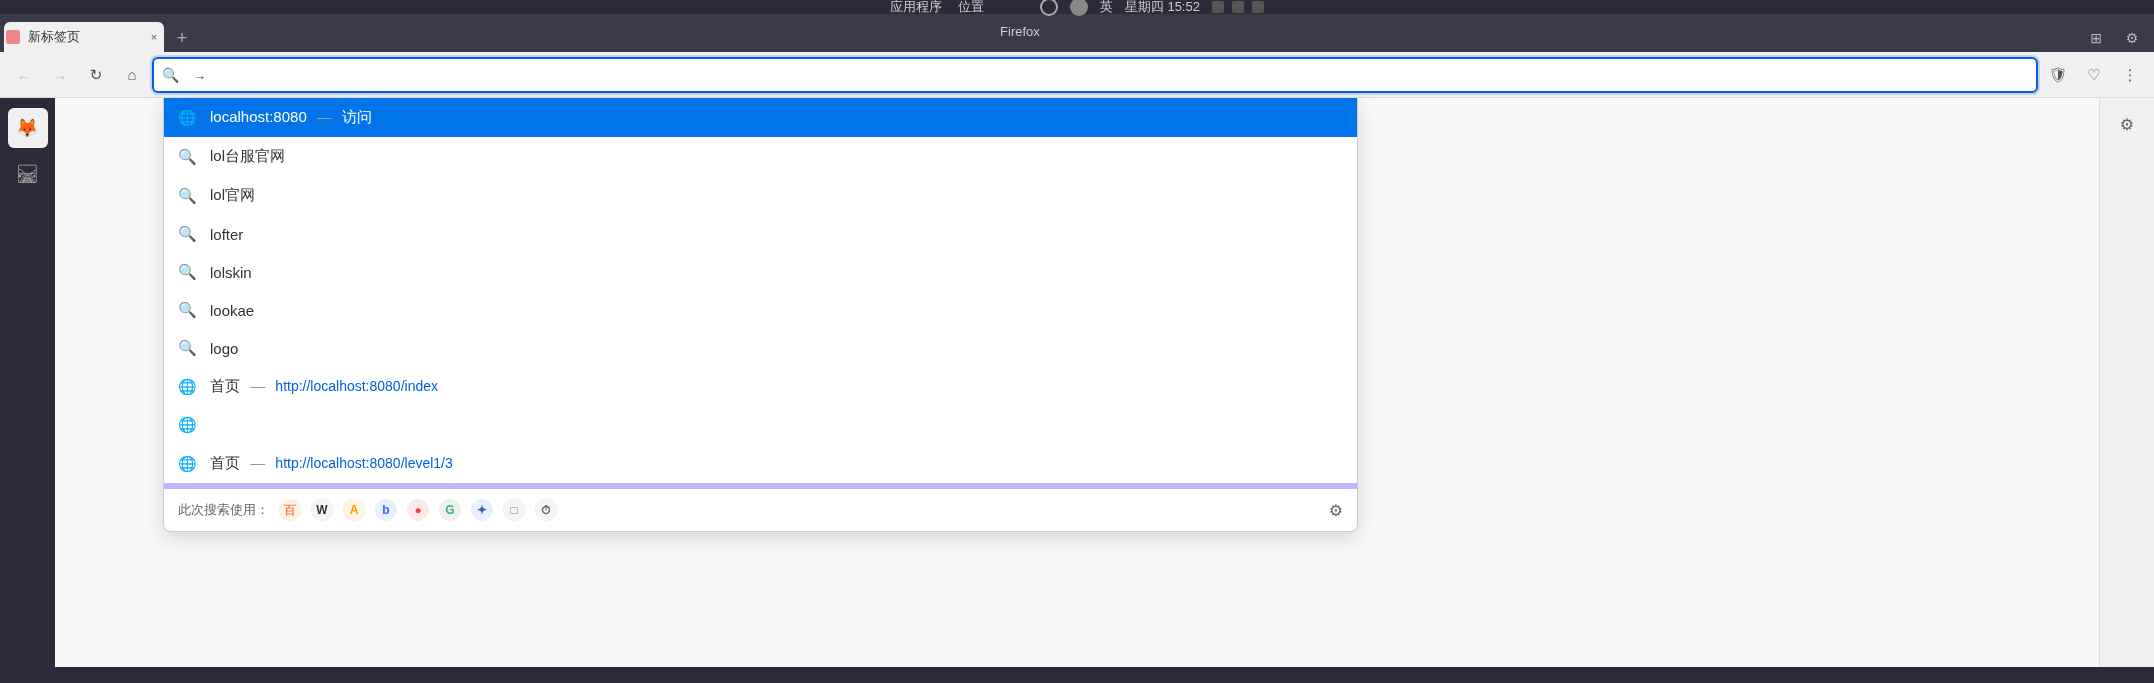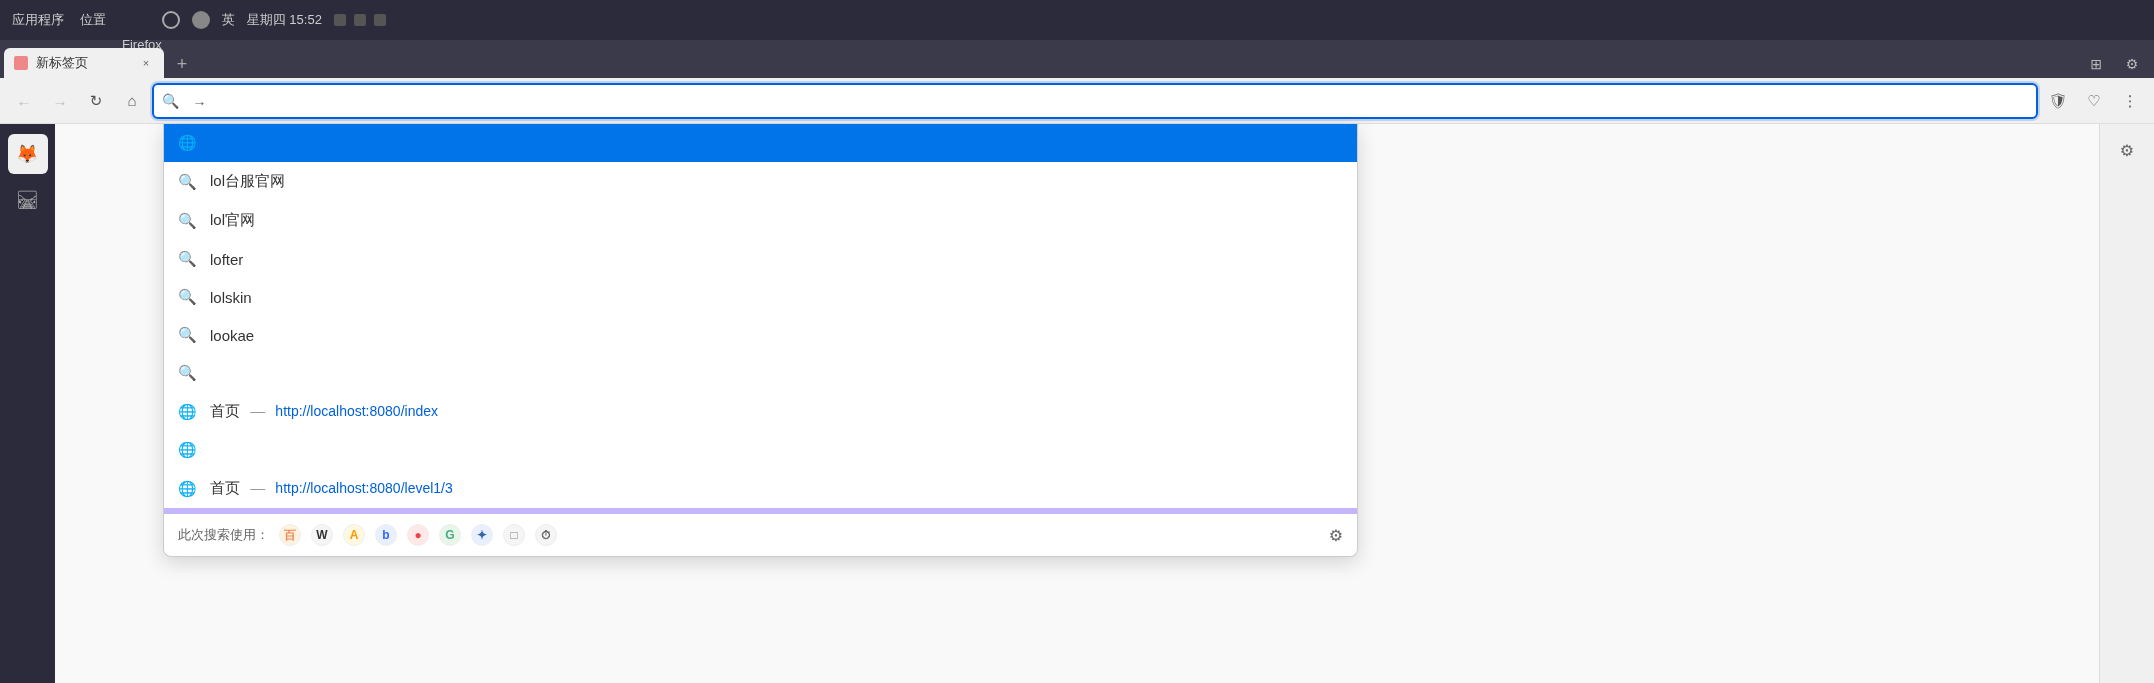--- a/index.html
+++ b/index.html
@@ -7,25 +7,25 @@
       font-family: -apple-system, BlinkMacSystemFont, 'Segoe UI', sans-serif;
       background: #2b2b3b;
       width: 2154px;
       height: 683px;
       overflow: hidden;
       font-size: 14px;
     }
 
     
     .titlebar {
-      height: 40px;
+      height: 14px;
       background: #2b2b3b;
       display: flex;
       align-items: center;
-      justify-content: flex-start;
+      justify-content: center;
       padding: 0 12px;
       color: #ccc;
       font-size: 13px;
     }
     .titlebar-left {
       display: flex;
       gap: 16px;
       align-items: center;
     }
     .titlebar-right {
@@ -67,21 +67,21 @@
       display: flex;
       align-items: flex-end;
       padding: 0 0 0 4px;
     }
     .tab {
       height: 30px;
       background: #f0f0f0;
       border-radius: 6px 6px 0 0;
       display: flex;
       align-items: center;
-      padding: 0 10px;
+      padding: 0 2px;
       gap: 8px;
       min-width: 160px;
       max-width: 200px;
       font-size: 13px;
       color: #333;
     }
     .tab-favicon {
       width: 14px; height: 14px;
       background: #e88;
       border-radius: 2px;
@@ -345,20 +345,25 @@
     <div class="sidebar-item" title="新手上路">🛤</div>
   </div>
 
   <div class="main">
 
     <div class="dropdown-container">
       <div style="background:white; border:1px solid #ccc; border-top:none; border-radius:0 0 8px 8px; box-shadow:0 6px 20px rgba(0,0,0,0.15); overflow:hidden;">
 
         <div class="dropdown-item highlighted">
           <span class="item-icon">🌐</span>
+          <span class="item-text">
+            <span>localhost:8080</span>
+            <span class="item-dash">—</span>
+            <span>访问</span>
+          </span>
         </div>
 
         <div class="dropdown-item">
           <span class="item-icon">🔍</span>
           <span class="item-text">lol台服官网</span>
         </div>
         <div class="dropdown-item">
           <span class="item-icon">🔍</span>
           <span class="item-text">lol官网</span>
         </div>
@@ -369,20 +374,21 @@
         <div class="dropdown-item">
           <span class="item-icon">🔍</span>
           <span class="item-text">lolskin</span>
         </div>
         <div class="dropdown-item">
           <span class="item-icon">🔍</span>
           <span class="item-text">lookae</span>
         </div>
         <div class="dropdown-item">
           <span class="item-icon">🔍</span>
+          <span class="item-text">logo</span>
         </div>
 
 
         <div class="dropdown-item">
           <span class="item-icon">🌐</span>
           <span class="item-text">
             <span>首页</span>
             <span class="item-dash"> — </span>
             <span class="item-url">http://localhost:8080/index</span>
           </span>

